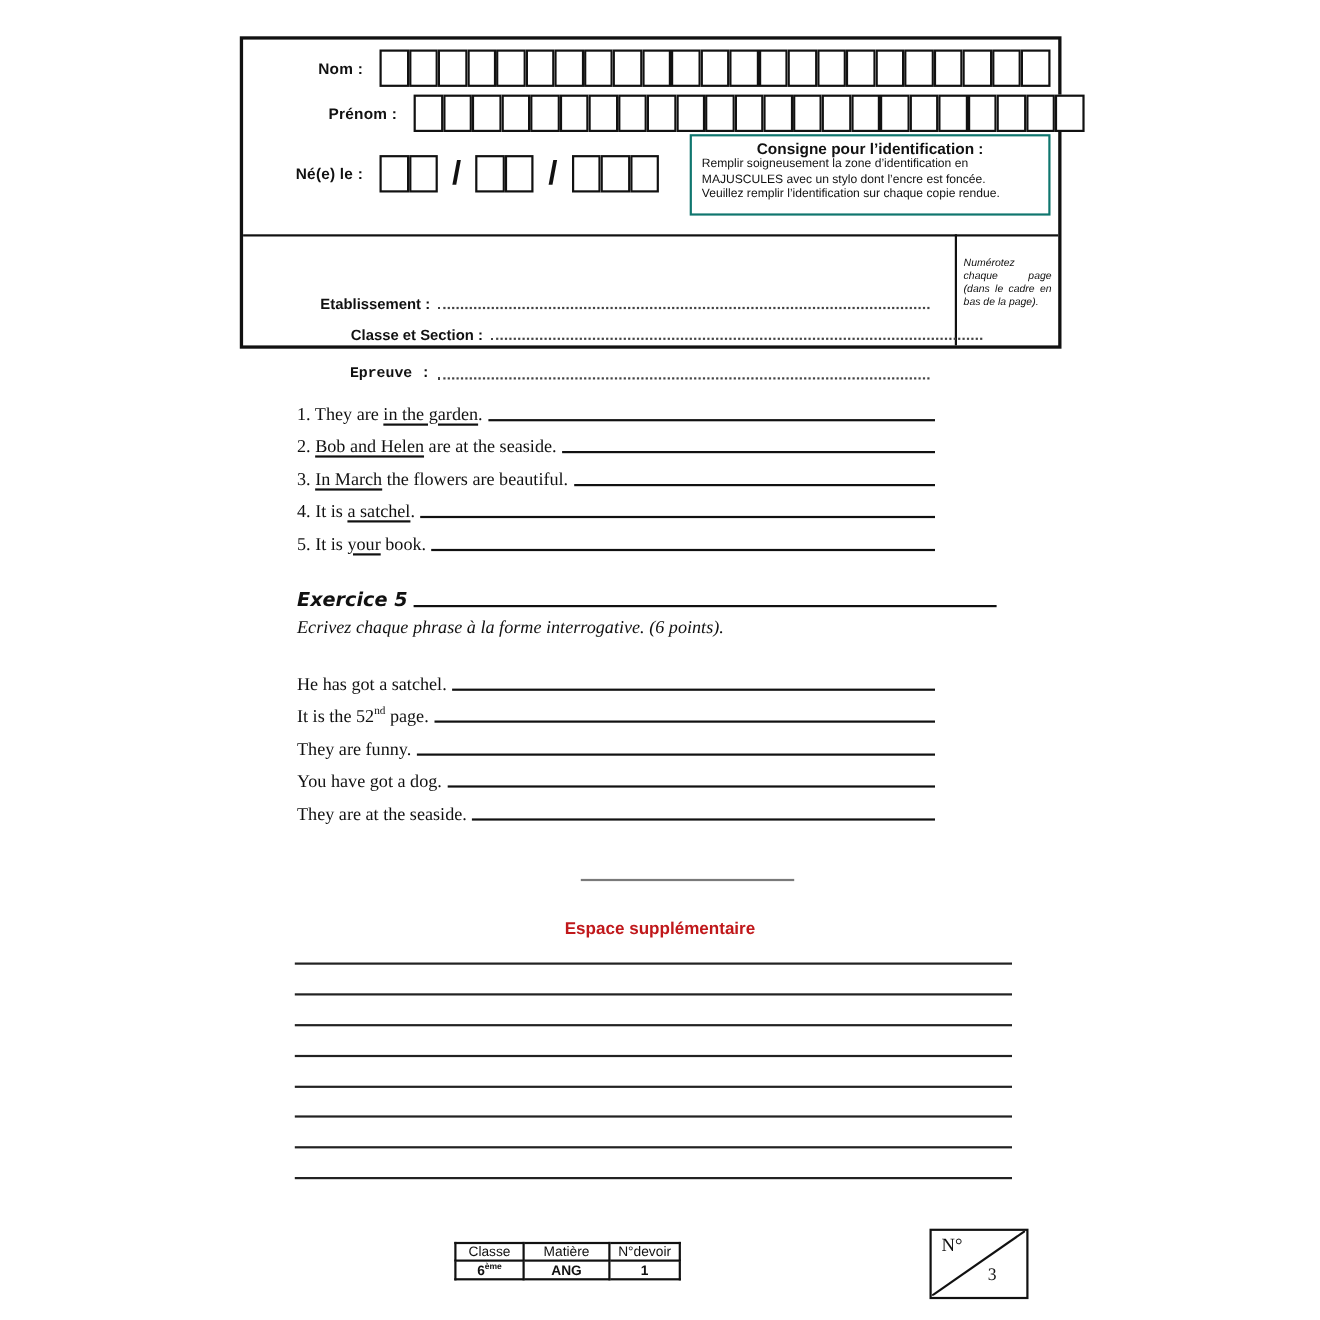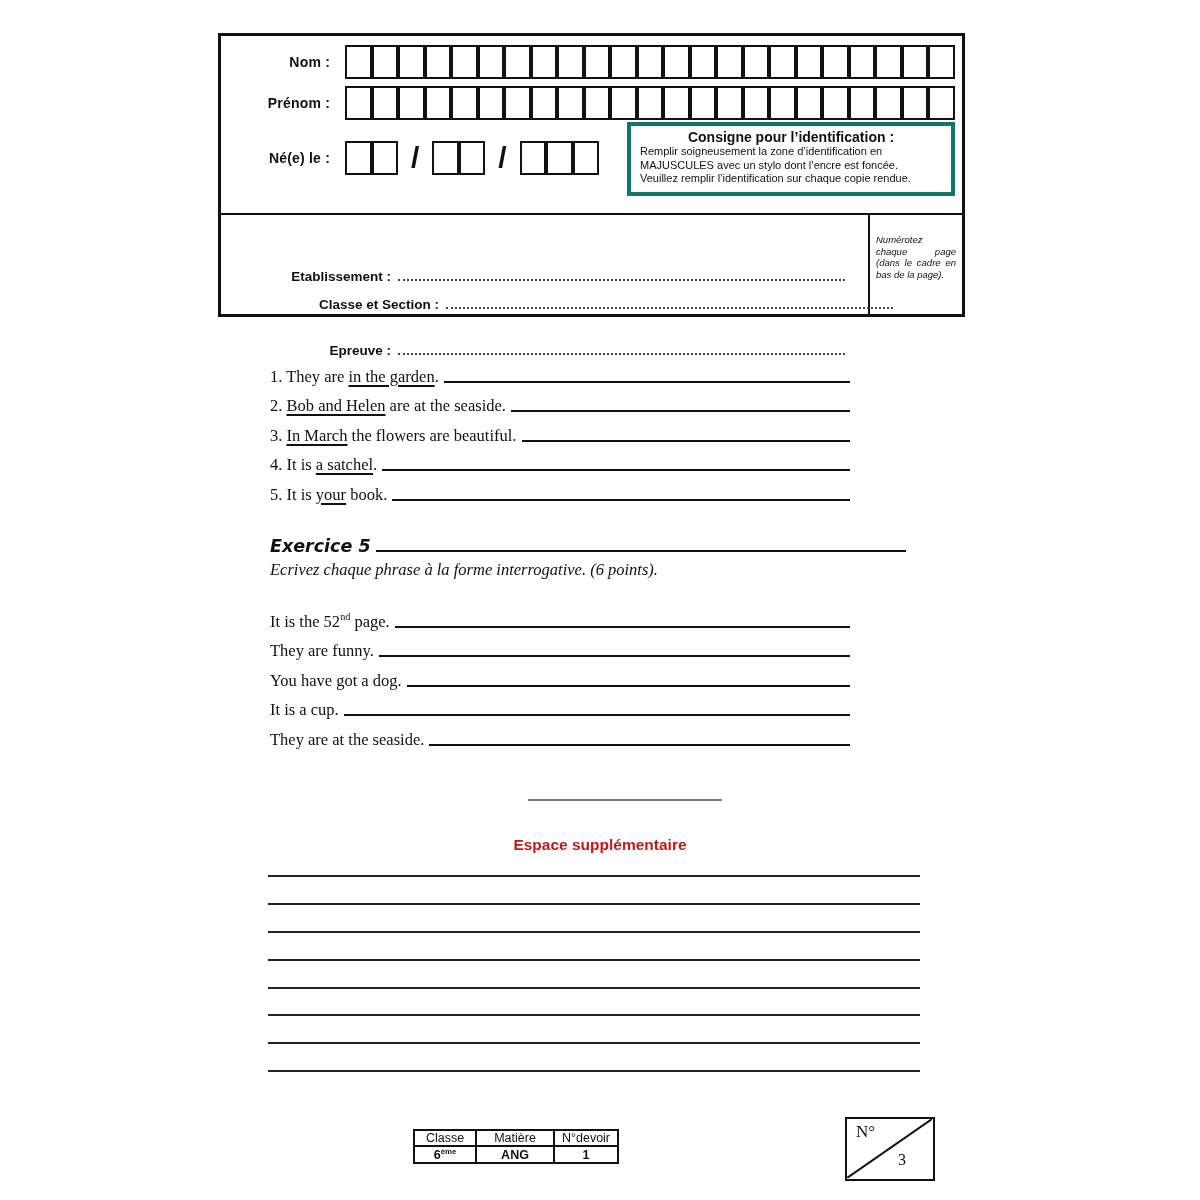--- a/index.html
+++ b/index.html
@@ -8,26 +8,26 @@
 
   
   #idbox{position:absolute;left:218px;top:33px;width:747px;height:284px;
          border:3px solid #111;box-sizing:border-box;}
   .id-row{position:absolute;display:flex;align-items:center;}
   .id-label{display:inline-block;width:109px;text-align:right;font-weight:bold;
             font-size:14px;letter-spacing:.2px;}
   .boxes{display:flex;margin-left:15px;}
   .cell{width:26.5px;height:34px;border:2px solid #111;box-sizing:border-box;background:#fff;}
   #row-nom{left:0;top:9px;}
-  #row-prenom{left:0;top:50px;}
+  #row-prenom{left:0;top:50px;padding-left:31px;}
   #row-date{left:0;top:105px;}
   .dgroup{display:flex;}
   .slash{font-size:30px;font-weight:bold;margin:0 13px;line-height:34px;}
   #consigne{position:absolute;left:406px;top:86px;width:328px;height:74px;
-            border:4px solid #0f766e;box-sizing:border-box;}
+            border:2px solid #0f766e;box-sizing:border-box;}
   .cons-title{font-weight:bold;font-size:14px;text-align:center;margin-top:3px;}
   .cons-line{font-size:11px;line-height:13.5px;margin-left:9px;white-space:nowrap;}
   #hdiv{position:absolute;left:0;top:177px;width:100%;height:0;border-top:2px solid #111;}
   #vdiv{position:absolute;left:647px;top:177px;width:0;height:101px;border-left:2px solid #111;}
   .info-row{position:absolute;left:0;width:624px;display:flex;align-items:flex-end;height:20px;margin-top:38px;}
   .info-label{display:inline-block;width:170px;text-align:right;font-weight:bold;font-size:13.5px;}
   .dotfill{flex:1;border-bottom:2px dotted #444;margin:0 0 3px 7px;}
   #pagenote{position:absolute;left:655px;top:198px;width:80px;
             font-style:italic;font-size:9.5px;line-height:11.5px;text-align:justify;}
 
@@ -163,21 +163,21 @@
 
     <div>
         <div class="info-row" style="top: 190px;">
           <span class="info-label">Etablissement :</span>
           <span class="dotfill"></span>
         </div>
         <div class="info-row" style="top: 218px; padding-left: 48px;">
           <span class="info-label">Classe et Section :</span>
           <span class="dotfill"></span>
         </div>
-        <div class="info-row" style="top: 264px;">
+        <div class="info-row" style="top: 254px; font-family: Liberation Mono, monospace;">
           <span class="info-label">Epreuve :</span>
           <span class="dotfill"></span>
         </div>
       </div>
 
     <div id="pagenote">Numérotez chaque page (dans le cadre en bas de la page).</div>
   </div>
 
   <div id="ex4" class="sent-list">
       <div class="sent-row">
@@ -204,33 +204,33 @@
 
   <div id="ex5head">
     <div class="ex5-title-row">
       <span class="ex5-title">Exercice 5</span>
       <span class="fill"></span>
     </div>
     <div class="ex5-instr">Ecrivez chaque phrase à la forme interrogative. (6 points).</div>
   </div>
   <div id="ex5" class="sent-list">
       <div class="sent-row">
+        <span class="sent-text"><span>He has got a satchel.</span></span>
+        <span class="fill"></span>
+      </div>
+      <div class="sent-row">
         <span class="sent-text"><span>It is the 52</span><span class="sup">nd</span><span> page.</span></span>
         <span class="fill"></span>
       </div>
       <div class="sent-row">
         <span class="sent-text"><span>They are funny.</span></span>
         <span class="fill"></span>
       </div>
       <div class="sent-row">
         <span class="sent-text"><span>You have got a dog.</span></span>
-        <span class="fill"></span>
-      </div>
-      <div class="sent-row">
-        <span class="sent-text"><span>It is a cup.</span></span>
         <span class="fill"></span>
       </div>
       <div class="sent-row">
         <span class="sent-text"><span>They are at the seaside.</span></span>
         <span class="fill"></span>
       </div>
     </div>
 
   <div id="middiv"></div>
   <div id="espace-title" style="color: rgb(192, 24, 27);">Espace supplémentaire</div>

